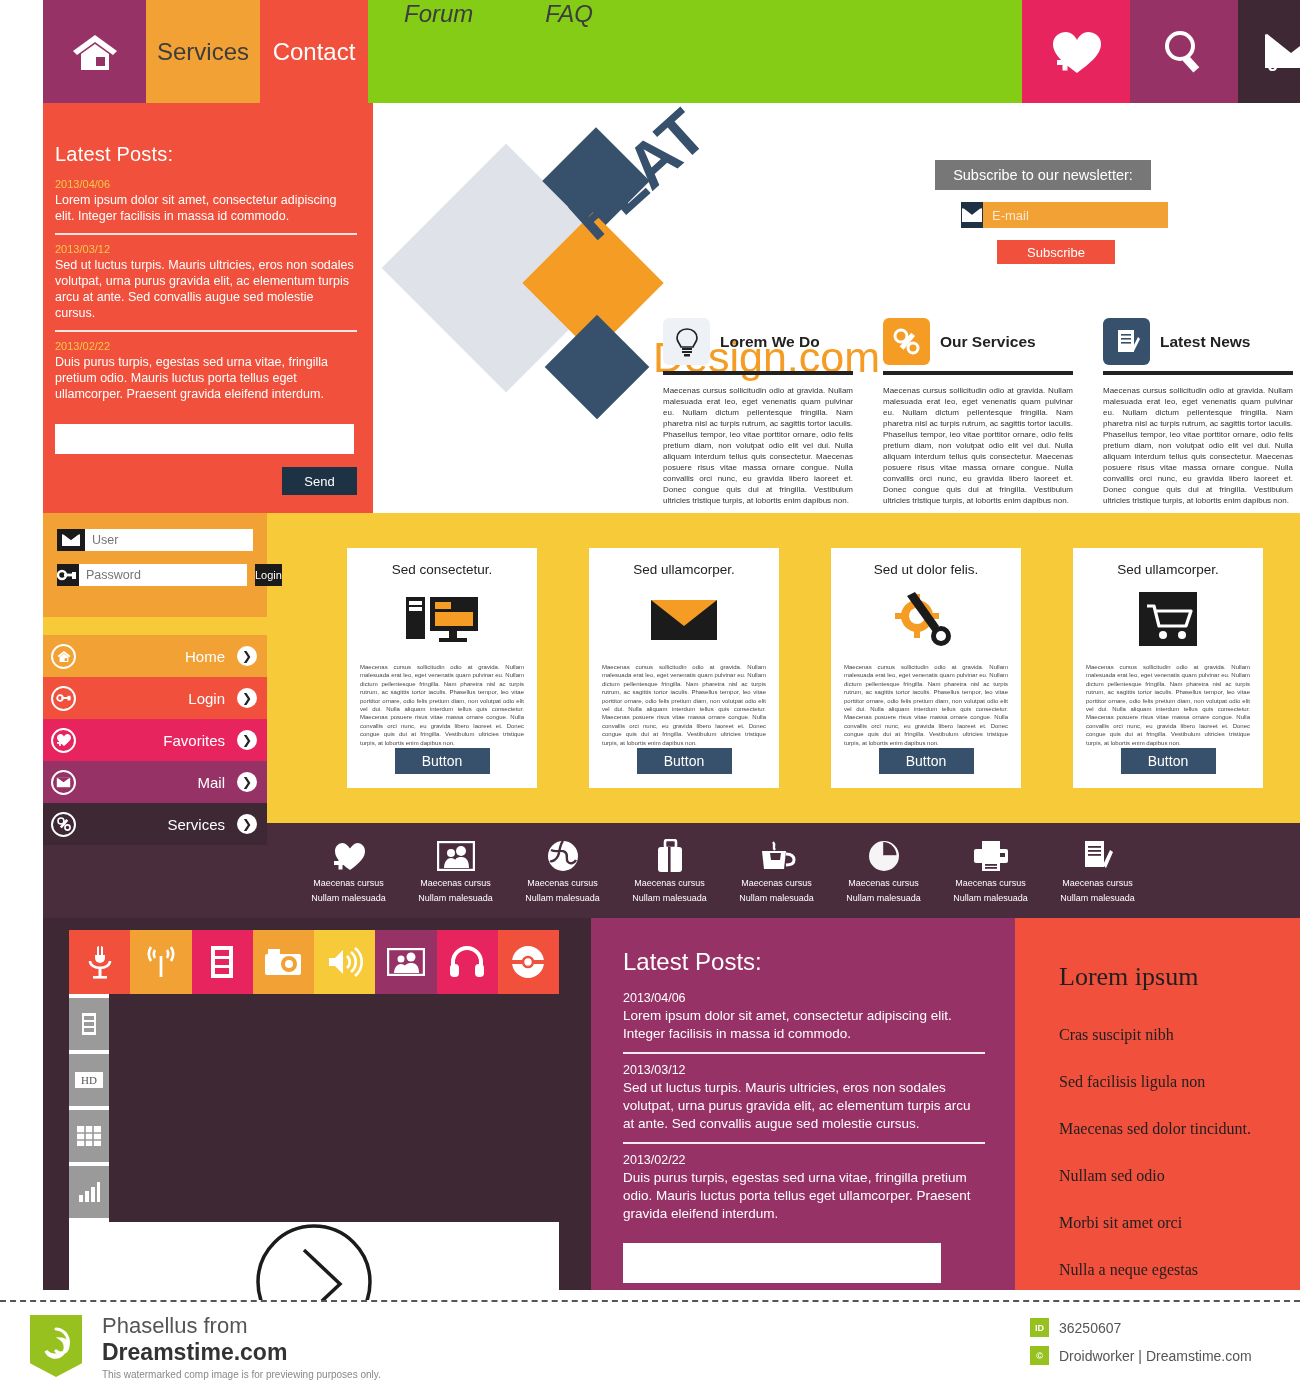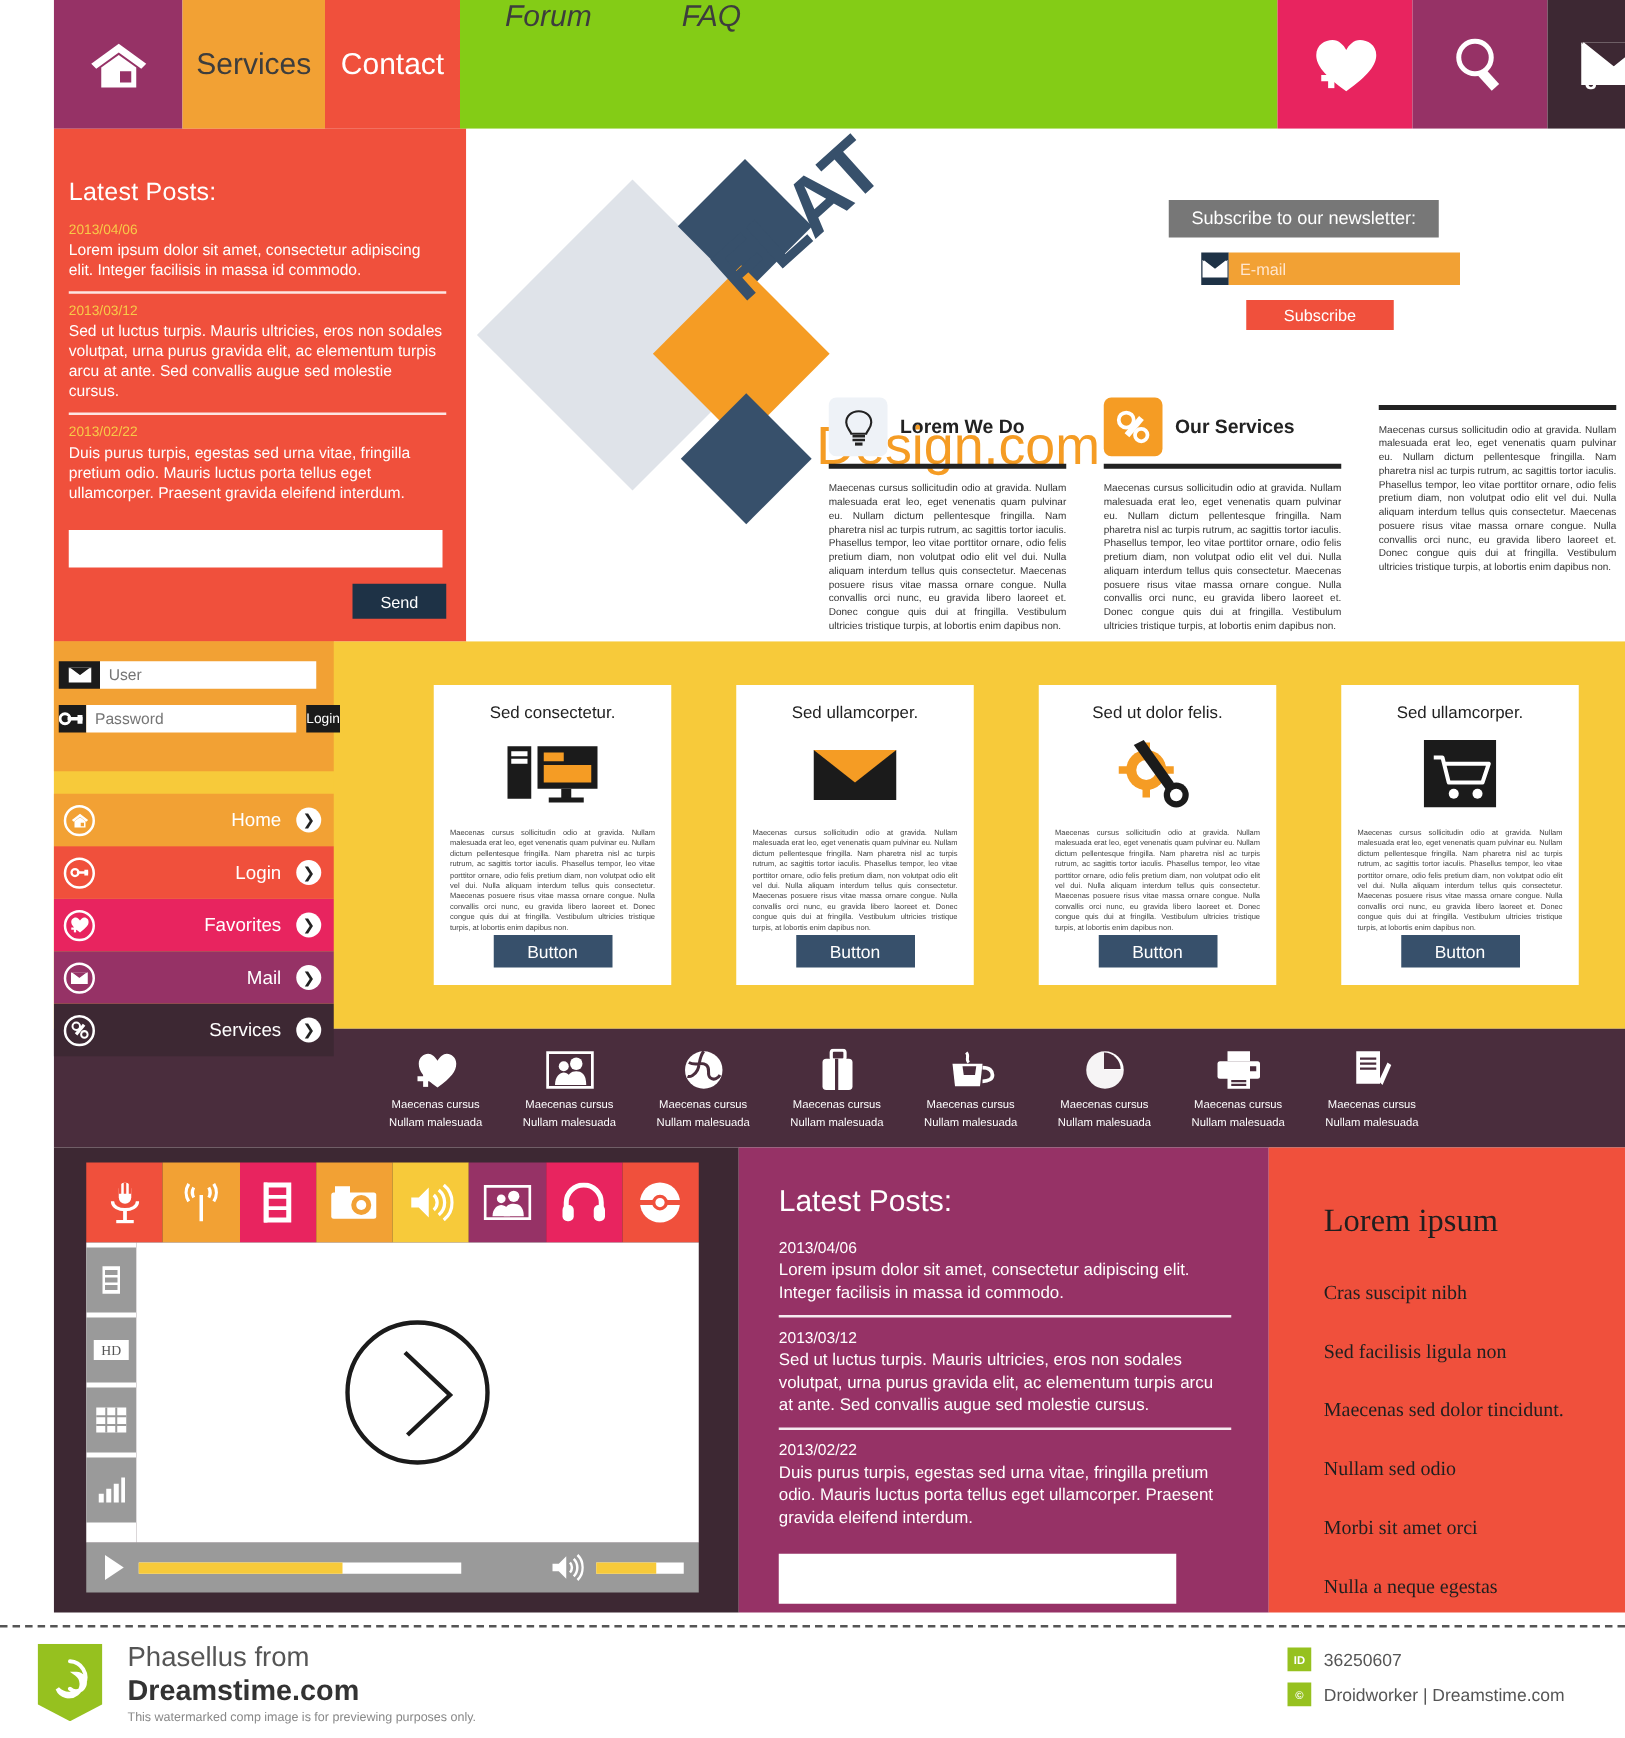--- a/index.html
+++ b/index.html
@@ -68,21 +68,21 @@
   .ico-light { background:#eef2f7; }
   .ico-orange { background:#f59c24; }
   .ico-navy { background:#37506b; }
   .feat-title { font-size:15.5px; font-weight:bold; color:#222; }
   .feat-rule { height:4px; background:#222; margin:6px 0 10px 0; }
   .feat-body { font-size:8px; line-height:11px; color:#333; text-align:justify; }
 
   
   .band-yellow { display:flex; height:310px; background:#f7ca3a; }
   .login-col { width:224px; background:#f7ca3a; }
-  .login-box { background:#f2a134; padding:16px 14px 18px 4px; }
+  .login-box { background:#f2a134; padding:16px 14px 18px 14px; }
   .field-row { display:flex; align-items:center; height:22px; margin-bottom:13px; }
   .field-ico { width:33px; height:22px; background:#1b1b1b; display:flex; align-items:center; justify-content:center; }
   .field-inp { flex:1; height:22px; border:none; background:#fff; font-size:12.5px; padding-left:7px;
      font-family:inherit; color:#444;}
   .btn-login { margin-left:8px; width:40px; height:22px; background:#1b1b1b; color:#fff; border:none;
      font-size:11px; cursor:pointer; font-family:inherit; }
   .menu { margin-top:18px; }
   .menu-item { display:flex; align-items:center; height:42px; padding:0 10px 0 8px; color:#fff; }
   .menu-ico { width:25px; height:25px; border:2px solid #fff; border-radius:50%; display:flex;
      align-items:center; justify-content:center; flex:none; }
@@ -108,21 +108,21 @@
   .strip-cap { font-size:9px; line-height:11px; margin-top:4px; }
 
   
   .bottom { display:flex; height:372px; }
   .player-col { width:548px; background:#3d2833; padding:12px 14px 12px 26px; }
   .player { width:490px; }
   .player-tabs { display:flex; height:64px; }
   .ptab { flex:1; display:flex; align-items:center; justify-content:center; }
   .p1{background:#f0503c;} .p2{background:#f2a134;} .p3{background:#e8245f;} .p4{background:#f2a134;}
   .p5{background:#f7ca3a;} .p6{background:#963266;} .p7{background:#e8245f;} .p8{background:#f0503c;}
-  .player-body { display:flex; height:240px; }
+  .player-body { display:flex; height:292px;flex-direction:column; }
   .player-side { width:40px; background:#fff; padding-top:4px; }
   .side-btn { width:40px; height:52px; background:#9a9a9a; margin-bottom:4px; display:flex;
      align-items:center; justify-content:center; }
   .player-screen { flex:1; background:#fff; display:flex; align-items:center; justify-content:center; }
   .player-bar { height:40px; background:#9a9a9a; display:flex; align-items:center; padding:0 12px; gap:10px; }
   .bar-track { height:9px; background:#fff; position:relative; }
   .bar-fill { height:9px; background:#f7ca3a; }
 
   .posts2 { flex:1; background:#963266; padding:30px 30px 0 32px; color:#fff; }
   .posts2-title { font-size:24px; font-weight:normal; margin-bottom:14px; }
@@ -281,20 +281,32 @@
                 <rect x="13" y="5" width="5" height="18" fill="#fff" transform="rotate(40 15 14)"></rect>
               </svg>
             </div>
             <div class="feat-title">Our Services</div>
           </div>
           <div class="feat-rule"></div>
           <div class="feat-body">Maecenas cursus sollicitudin odio at gravida. Nullam malesuada erat leo, eget venenatis quam pulvinar eu. Nullam dictum pellentesque fringilla. Nam pharetra nisl ac turpis rutrum, ac sagittis tortor iaculis. Phasellus tempor, leo vitae porttitor ornare, odio felis pretium diam, non volutpat odio elit vel dui. Nulla aliquam interdum tellus quis consectetur. Maecenas posuere risus vitae massa ornare congue. Nulla convallis orci nunc, eu gravida libero laoreet et. Donec congue quis dui at fringilla. Vestibulum ultricies tristique turpis, at lobortis enim dapibus non.</div>
         </div>
 
         <div class="feat">
+          <div class="feat-head">
+            <div class="feat-ico ico-navy">
+              <svg width="28" height="30" viewBox="0 0 28 30">
+                <rect x="5" y="3" width="16" height="22" fill="#fff"></rect>
+                <rect x="8" y="7" width="10" height="1.6" fill="#37506b"></rect>
+                <rect x="8" y="11" width="10" height="1.6" fill="#37506b"></rect>
+                <rect x="8" y="15" width="10" height="1.6" fill="#37506b"></rect>
+                <path d="M19 22 L25 10 L27 12 L21 24 Z" fill="#fff"></path>
+              </svg>
+            </div>
+            <div class="feat-title">Latest News</div>
+          </div>
           <div class="feat-rule"></div>
           <div class="feat-body">Maecenas cursus sollicitudin odio at gravida. Nullam malesuada erat leo, eget venenatis quam pulvinar eu. Nullam dictum pellentesque fringilla. Nam pharetra nisl ac turpis rutrum, ac sagittis tortor iaculis. Phasellus tempor, leo vitae porttitor ornare, odio felis pretium diam, non volutpat odio elit vel dui. Nulla aliquam interdum tellus quis consectetur. Maecenas posuere risus vitae massa ornare congue. Nulla convallis orci nunc, eu gravida libero laoreet et. Donec congue quis dui at fringilla. Vestibulum ultricies tristique turpis, at lobortis enim dapibus non.</div>
         </div>
 
       </div>
     </div>
   </div>
 
   <div class="band-yellow">
 

